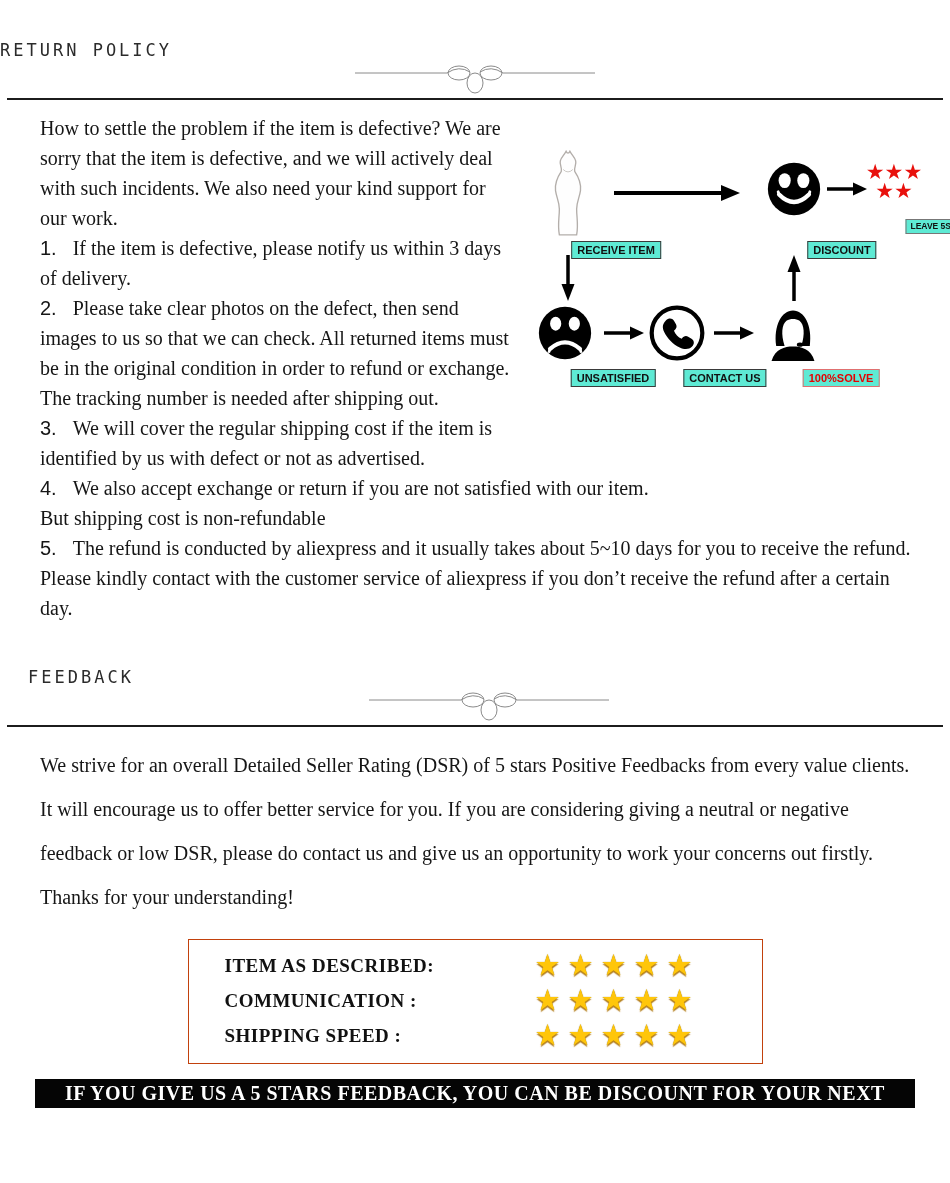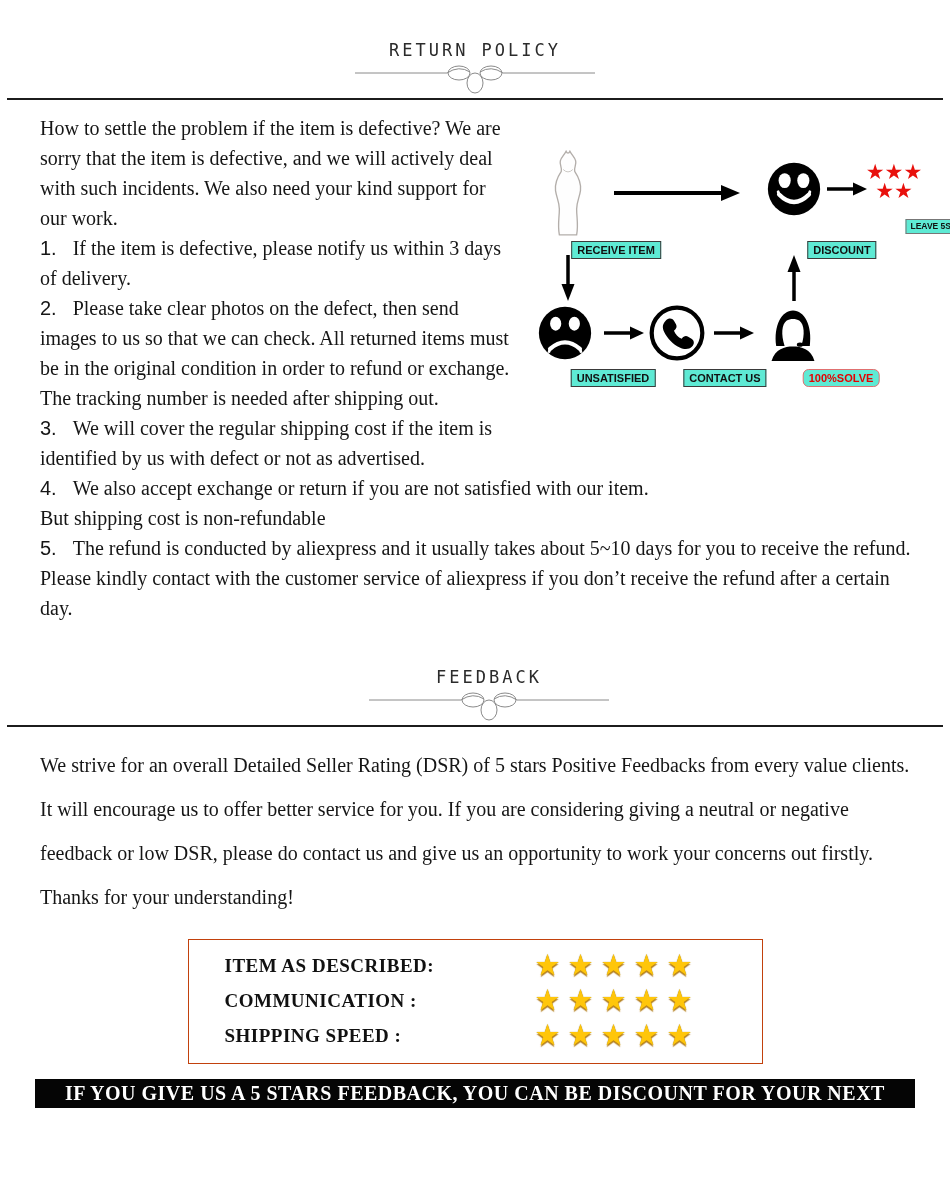--- a/index.html
+++ b/index.html
@@ -2,21 +2,21 @@
 <html><head>
 <meta charset="utf-8">
 <style>
   * { margin: 0; padding: 0; box-sizing: border-box; }
   html, body { background: #ffffff; }
   body {
     width: 950px; height: 1183px; overflow: hidden;
     font-family: "Liberation Serif", serif;
     color: #161616;
   }
-  .section-header { text-align: center; padding-top: 40px; }
+  .section-header { text-align: left; padding-top: 40px; }
   .section-header.feedback { padding-top: 44px; padding-left: 28px; }
   .section-title {
     font-family: "DejaVu Sans Mono", monospace;
     font-size: 17px; letter-spacing: 3px; color: #2b2b2b; font-weight: 400;
   }
   .flourish { display: block; margin: 2px auto 0; }
   .rule { border: 0; border-top: 2px solid #1c1c1c; margin: 4px 7px 0 7px; }
 
   .policy-content { padding: 13px 28px 0 40px; font-size: 20px; line-height: 30px; }
   .policy-content p { margin: 0; }
@@ -149,21 +149,21 @@
       <line x1="0" y1="8" x2="27" y2="8" stroke="#000" stroke-width="3.5"></line>
       <polygon points="26,1.5 40,8 26,14.5" fill="#000"></polygon>
     </svg>
 
     <svg class="fc-abs" style="left:243px;top:192px" width="56" height="56" viewBox="-30 -30 60 60">
       <path d="M-18 14 C-21 -8 -12 -24 0 -24 C12 -24 21 -8 18 14 L9 14 C13 1 12 -9 7 -13 C3 -15.5 -3 -15.5 -7 -13 C-12 -9 -13 1 -9 14 Z" fill="#000"></path>
       <path d="M-23 30 C-19 17 -9 14.5 0 14.5 C9 14.5 19 17 23 30 L23 31 L-23 31 Z" fill="#000"></path>
       <path d="M14 -6 C17.5 0 16.5 7 11 11.5" fill="none" stroke="#000" stroke-width="2.6"></path>
       <ellipse cx="7.5" cy="12.5" rx="3.4" ry="2.2" fill="#000"></ellipse>
     </svg>
-    <div class="fc-label red" style="left: 271px; top: 256px; color: rgb(230, 0, 0); border-radius: 6px;">100%SOLVE</div>
+    <div class="fc-label red" style="left: 271px; top: 256px; color: rgb(230, 0, 0);">100%SOLVE</div>
   </div>
 
   <p>How to settle the problem if the item is defective? We are sorry that the item is defective, and we will actively deal with such incidents. We also need your kind support for our work.</p>
 
   <p class="list-item"><span class="list-num">1.</span><span class="list-text">If the item is defective, please notify us within 3 days of delivery.</span></p>
   <p class="list-item"><span class="list-num">2.</span><span class="list-text">Please take clear photos on the defect, then send images to us so that we can check. All returned items must be in the original condition in order to refund or exchange. The tracking number is needed after shipping out.</span></p>
   <p class="list-item"><span class="list-num">3.</span><span class="list-text">We will cover the regular shipping cost if the item is identified by us with defect or not as advertised.</span></p>
   <p class="list-item"><span class="list-num">4.</span><span class="list-text">We also accept exchange or return if you are not satisfied with our item.
 But shipping cost is non-refundable</span></p>
   <p class="list-item"><span class="list-num">5.</span><span class="list-text">The refund is conducted by aliexpress and it usually takes about 5~10 days for you to receive the refund. Please kindly contact with the customer service of aliexpress if you don’t receive the refund after a certain day.</span></p>

